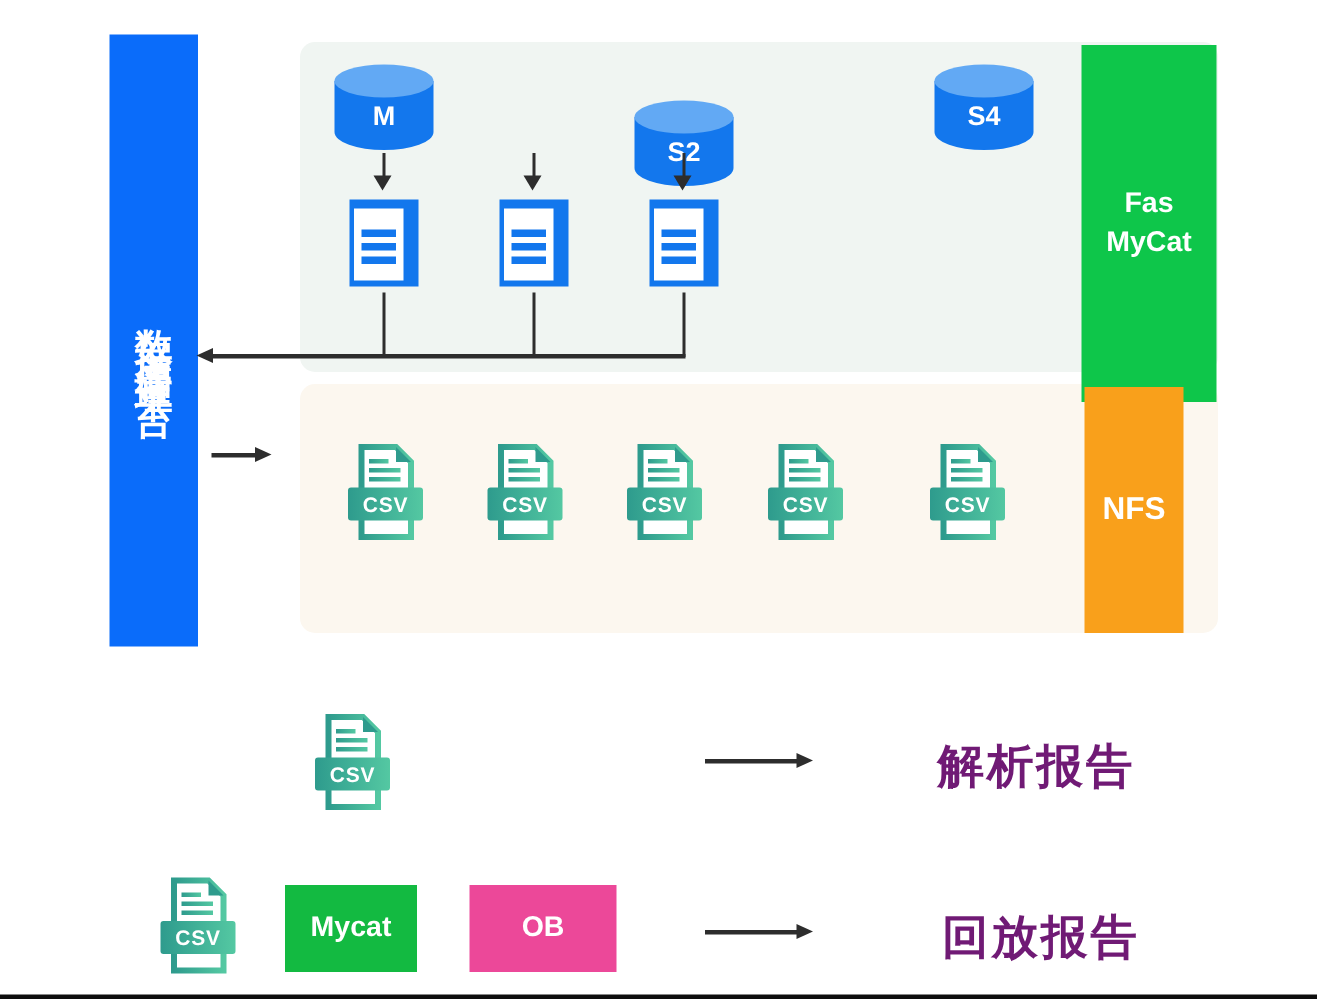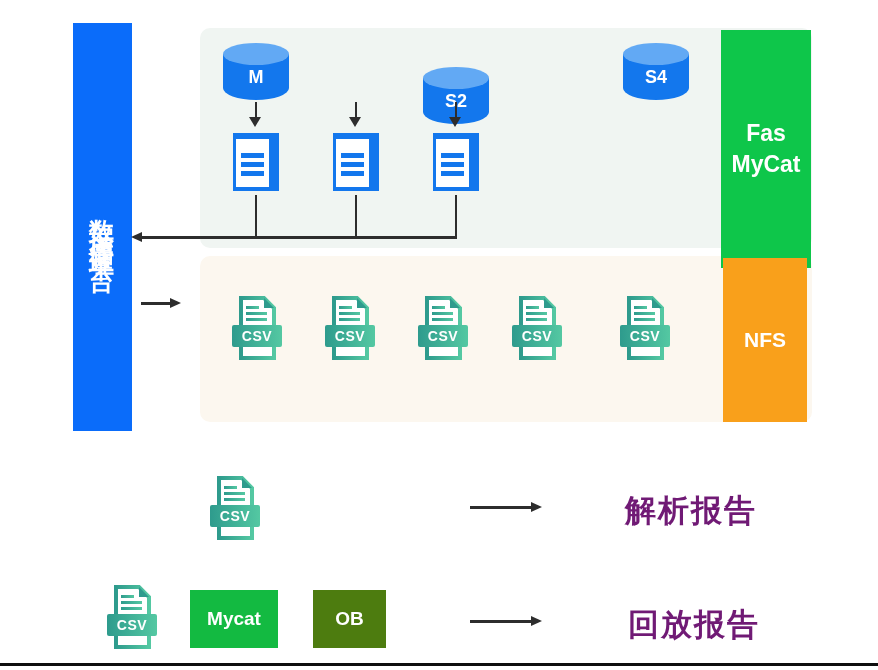--- a/index.html
+++ b/index.html
@@ -14,23 +14,23 @@
     color:#ffffff; font-size:25px; font-weight:bold; letter-spacing:8px; }
 
   
   .top-section { position:absolute; left:200px; top:28px; width:612px; height:220px;
     background:#f0f5f2; border-radius:10px; }
   .bottom-section { position:absolute; left:200px; top:256px; width:612px; height:166px;
     background:#fcf7ef; border-radius:10px; }
 
   
   .fas-box { position:absolute; left:721px; top:30px; width:90px; height:238px;
-    background:#0ec64a; color:#ffffff; font-weight:bold; font-size:23px;
+    background:#0ec64a; color:#ffffff; font-weight:bold; font-size:19px;
     display:flex; flex-direction:column; align-items:center; justify-content:center; line-height:1.35; }
-  .nfs-box { position:absolute; left:723px; top:258px; width:84px; height:164px;
+  .nfs-box { position:absolute; left:723px; top:258px; width:66px; height:164px;
     background:#f9a01b; color:#ffffff; font-weight:bold; font-size:21px;
     display:flex; align-items:center; justify-content:center; }
 
   
   .cylinder { position:absolute; width:66px; height:57px; }
   .cyl-body { position:absolute; left:0; top:11px; width:66px; height:46px;
     background:#1377ed; border-radius:0 0 50% 50% / 0 0 26% 26%; }
   .cyl-top { position:absolute; left:0; top:0; width:66px; height:22px;
     background:#62a9f4; border-radius:50%; }
   .cyl-label { position:absolute; left:0; top:17px; width:66px; height:34px;
@@ -59,21 +59,21 @@
   .csv-fold { fill:#2e9b8d; }
   .csv-ln { fill:url(#csvGrad); }
   .csv-banner { fill:url(#csvGrad); }
   .csv-text { fill:#ffffff; font-weight:bold; font-size:14px; letter-spacing:0.5px;
     font-family:"Liberation Sans","DejaVu Sans",sans-serif; }
 
   
   .legend-box { position:absolute; height:58px; color:#ffffff; font-weight:bold; font-size:19px;
     display:flex; align-items:center; justify-content:center; }
   .mycat-box { left:190px; top:590px; width:88px; background:#13ba41; }
-  .ob-box { left:313px; top:590px; width:73px; background:#4d7c0f; }
+  .ob-box { left:313px; top:590px; width:98px; background:#ec4899; }
   .report-label { position:absolute; color:#701a75; font-weight:bold; font-size:31px; letter-spacing:2px; }
 
   .bottom-rule { position:absolute; left:0; top:663px; width:878px; height:3px; background:#0e0e0e; }
 </style>
 </head>
 <body>
 
 <svg width="0" height="0" style="position:absolute" aria-hidden="true">
   <defs>
     <linearGradient id="csvGrad" x1="0" y1="0" x2="1" y2="0">

